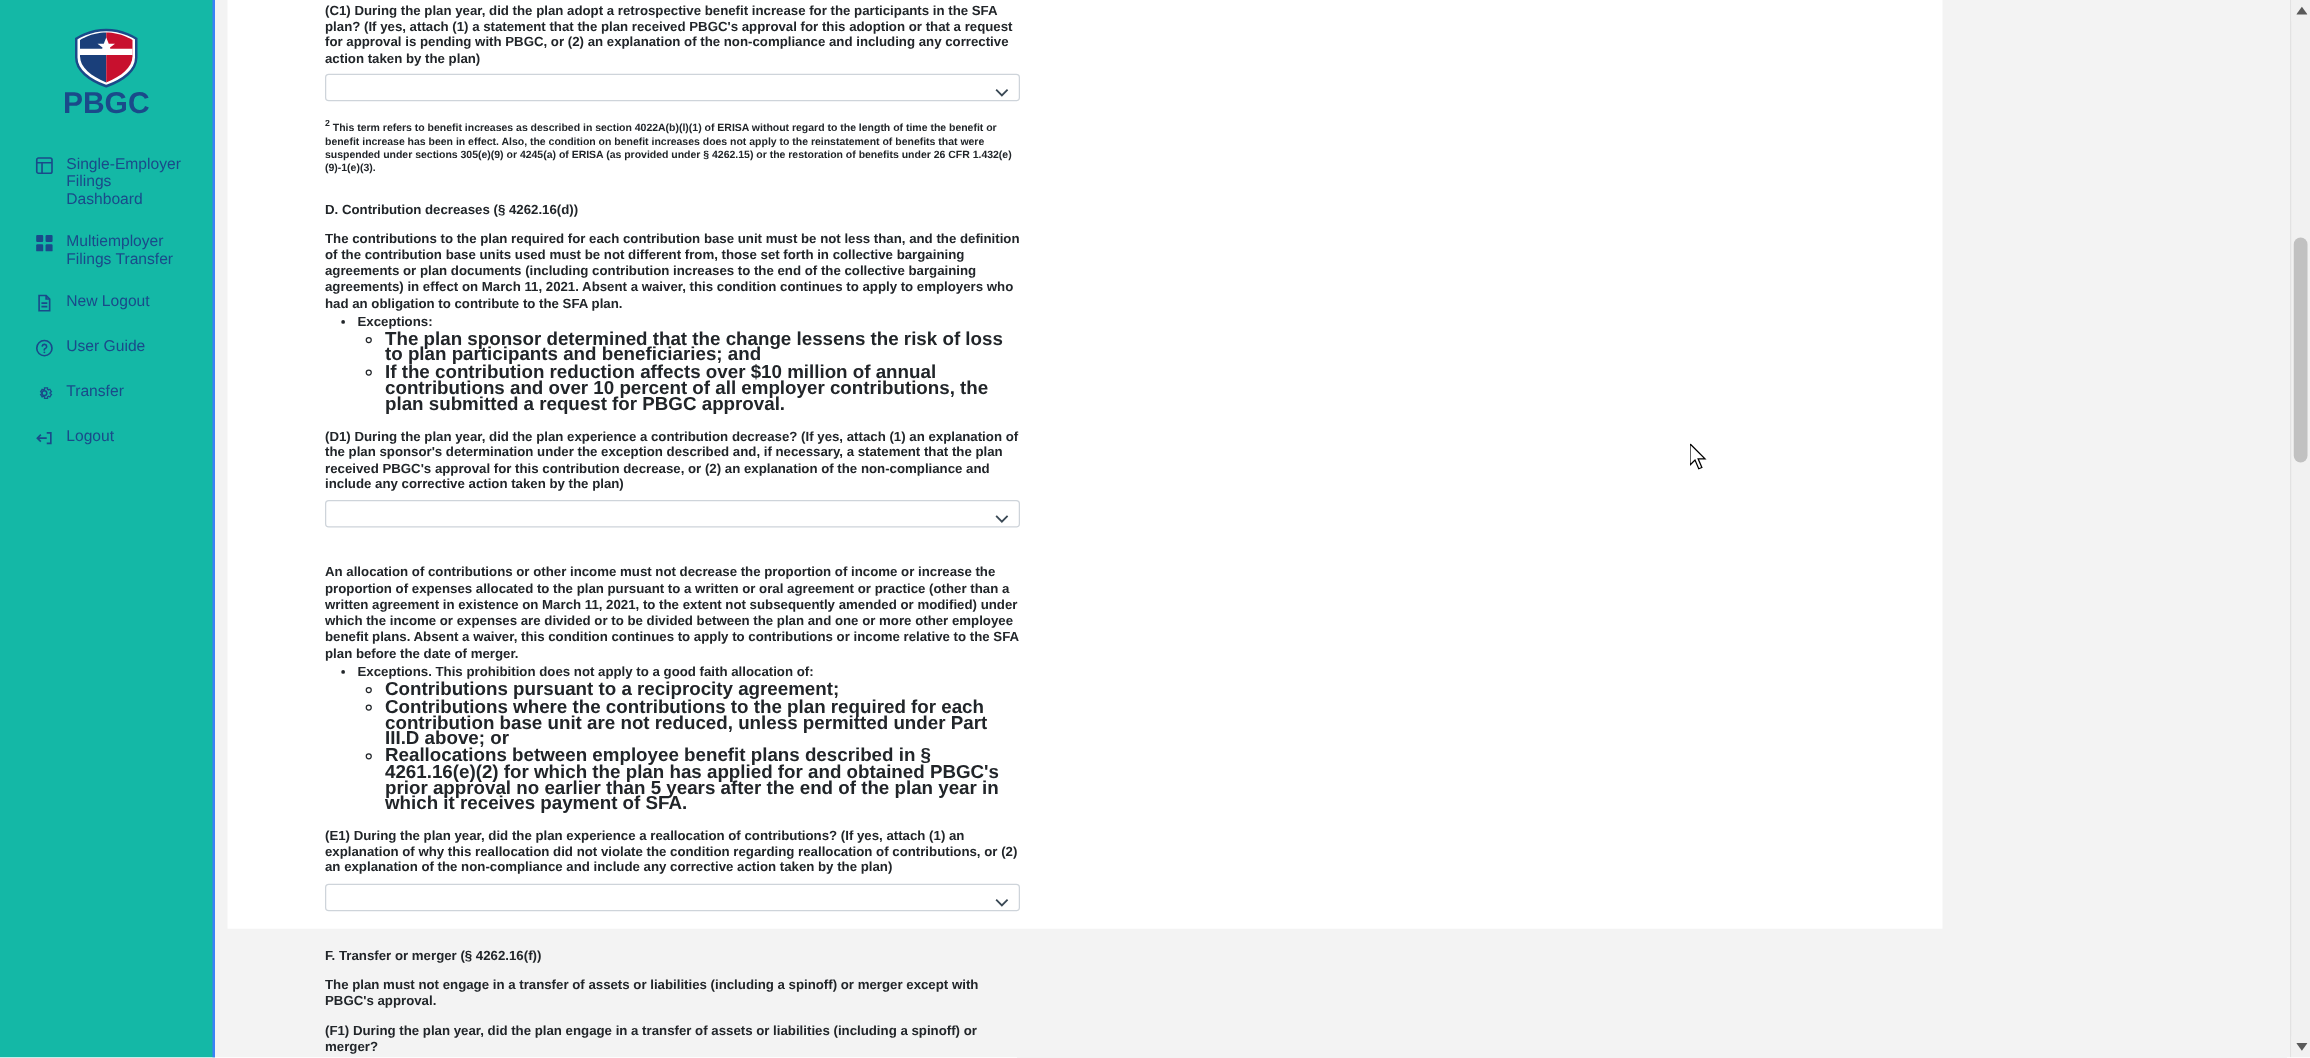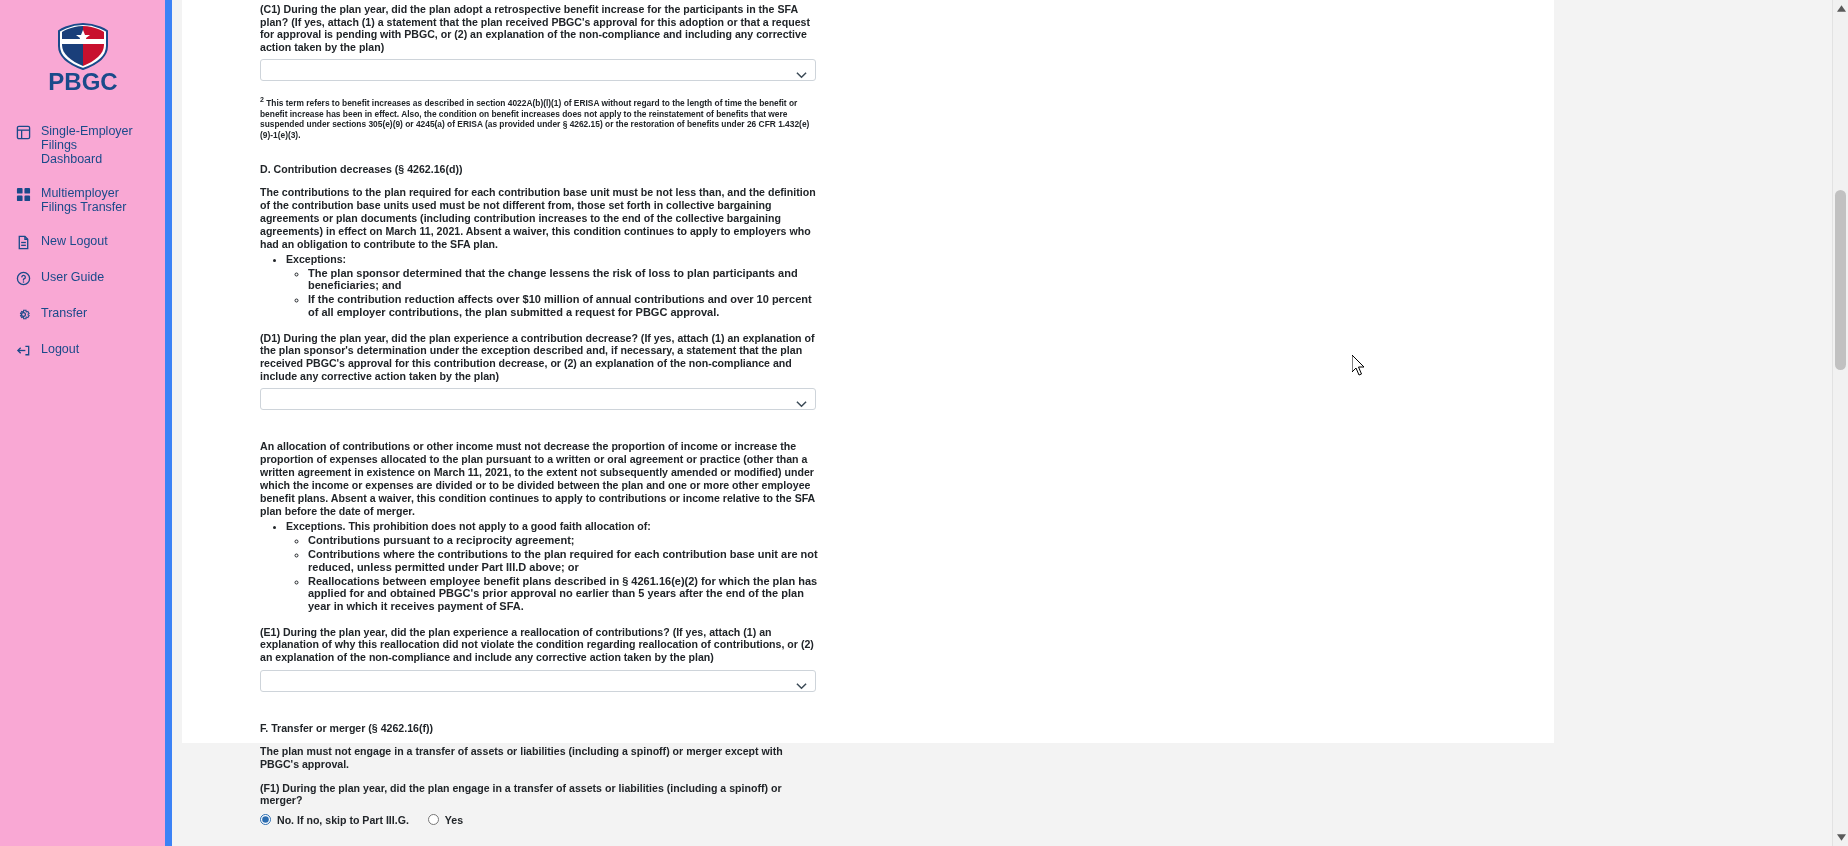--- a/index.html
+++ b/index.html
@@ -15,40 +15,40 @@
     width: 1848px; height: 846px;
     display: flex;
     background: #ffffff;
   }
 
   
   .sidebar {
     width: 172px;
     min-width: 172px;
     height: 846px;
-    background: #f9a8d4;
-    border-right: 7px solid #3b82f6;
+    background: #14b8a6;
+    border-right: 2px solid #3b82f6;
     padding-top: 14px;
     position: relative;
   }
   .logo-wrap {
     width: 100%;
     display: flex;
     justify-content: center;
     padding-top: 8px;
     padding-bottom: 28px;
   }
   .logo {
     width: 108px;
     height: 74px;
     position: relative;
   }
   .logo svg { display: block; }
 
-  .nav { padding-left: 16px; }
+  .nav { padding-left: 28px; }
   .nav-item {
     display: flex;
     align-items: flex-start;
     gap: 10px;
     margin-bottom: 20px;
     cursor: pointer;
     color: #1a4a8a;
     font-size: 12.5px;
     line-height: 14px;
   }
@@ -127,21 +127,21 @@
     color: #212529;
     font-weight: bold;
     margin-bottom: 1px;
   }
   ul.lvl2 {
     margin: 1px 0 2px 0;
     padding-left: 22px;
     list-style-type: circle;
   }
   ul.lvl2 > li {
-    font-size: 11px;
+    font-size: 15px;
     line-height: 12.8px;
     color: #212529;
     font-weight: bold;
     margin-bottom: 1px;
   }
 
   .select-wrap {
     position: relative;
     width: 556px;
     height: 22px;

